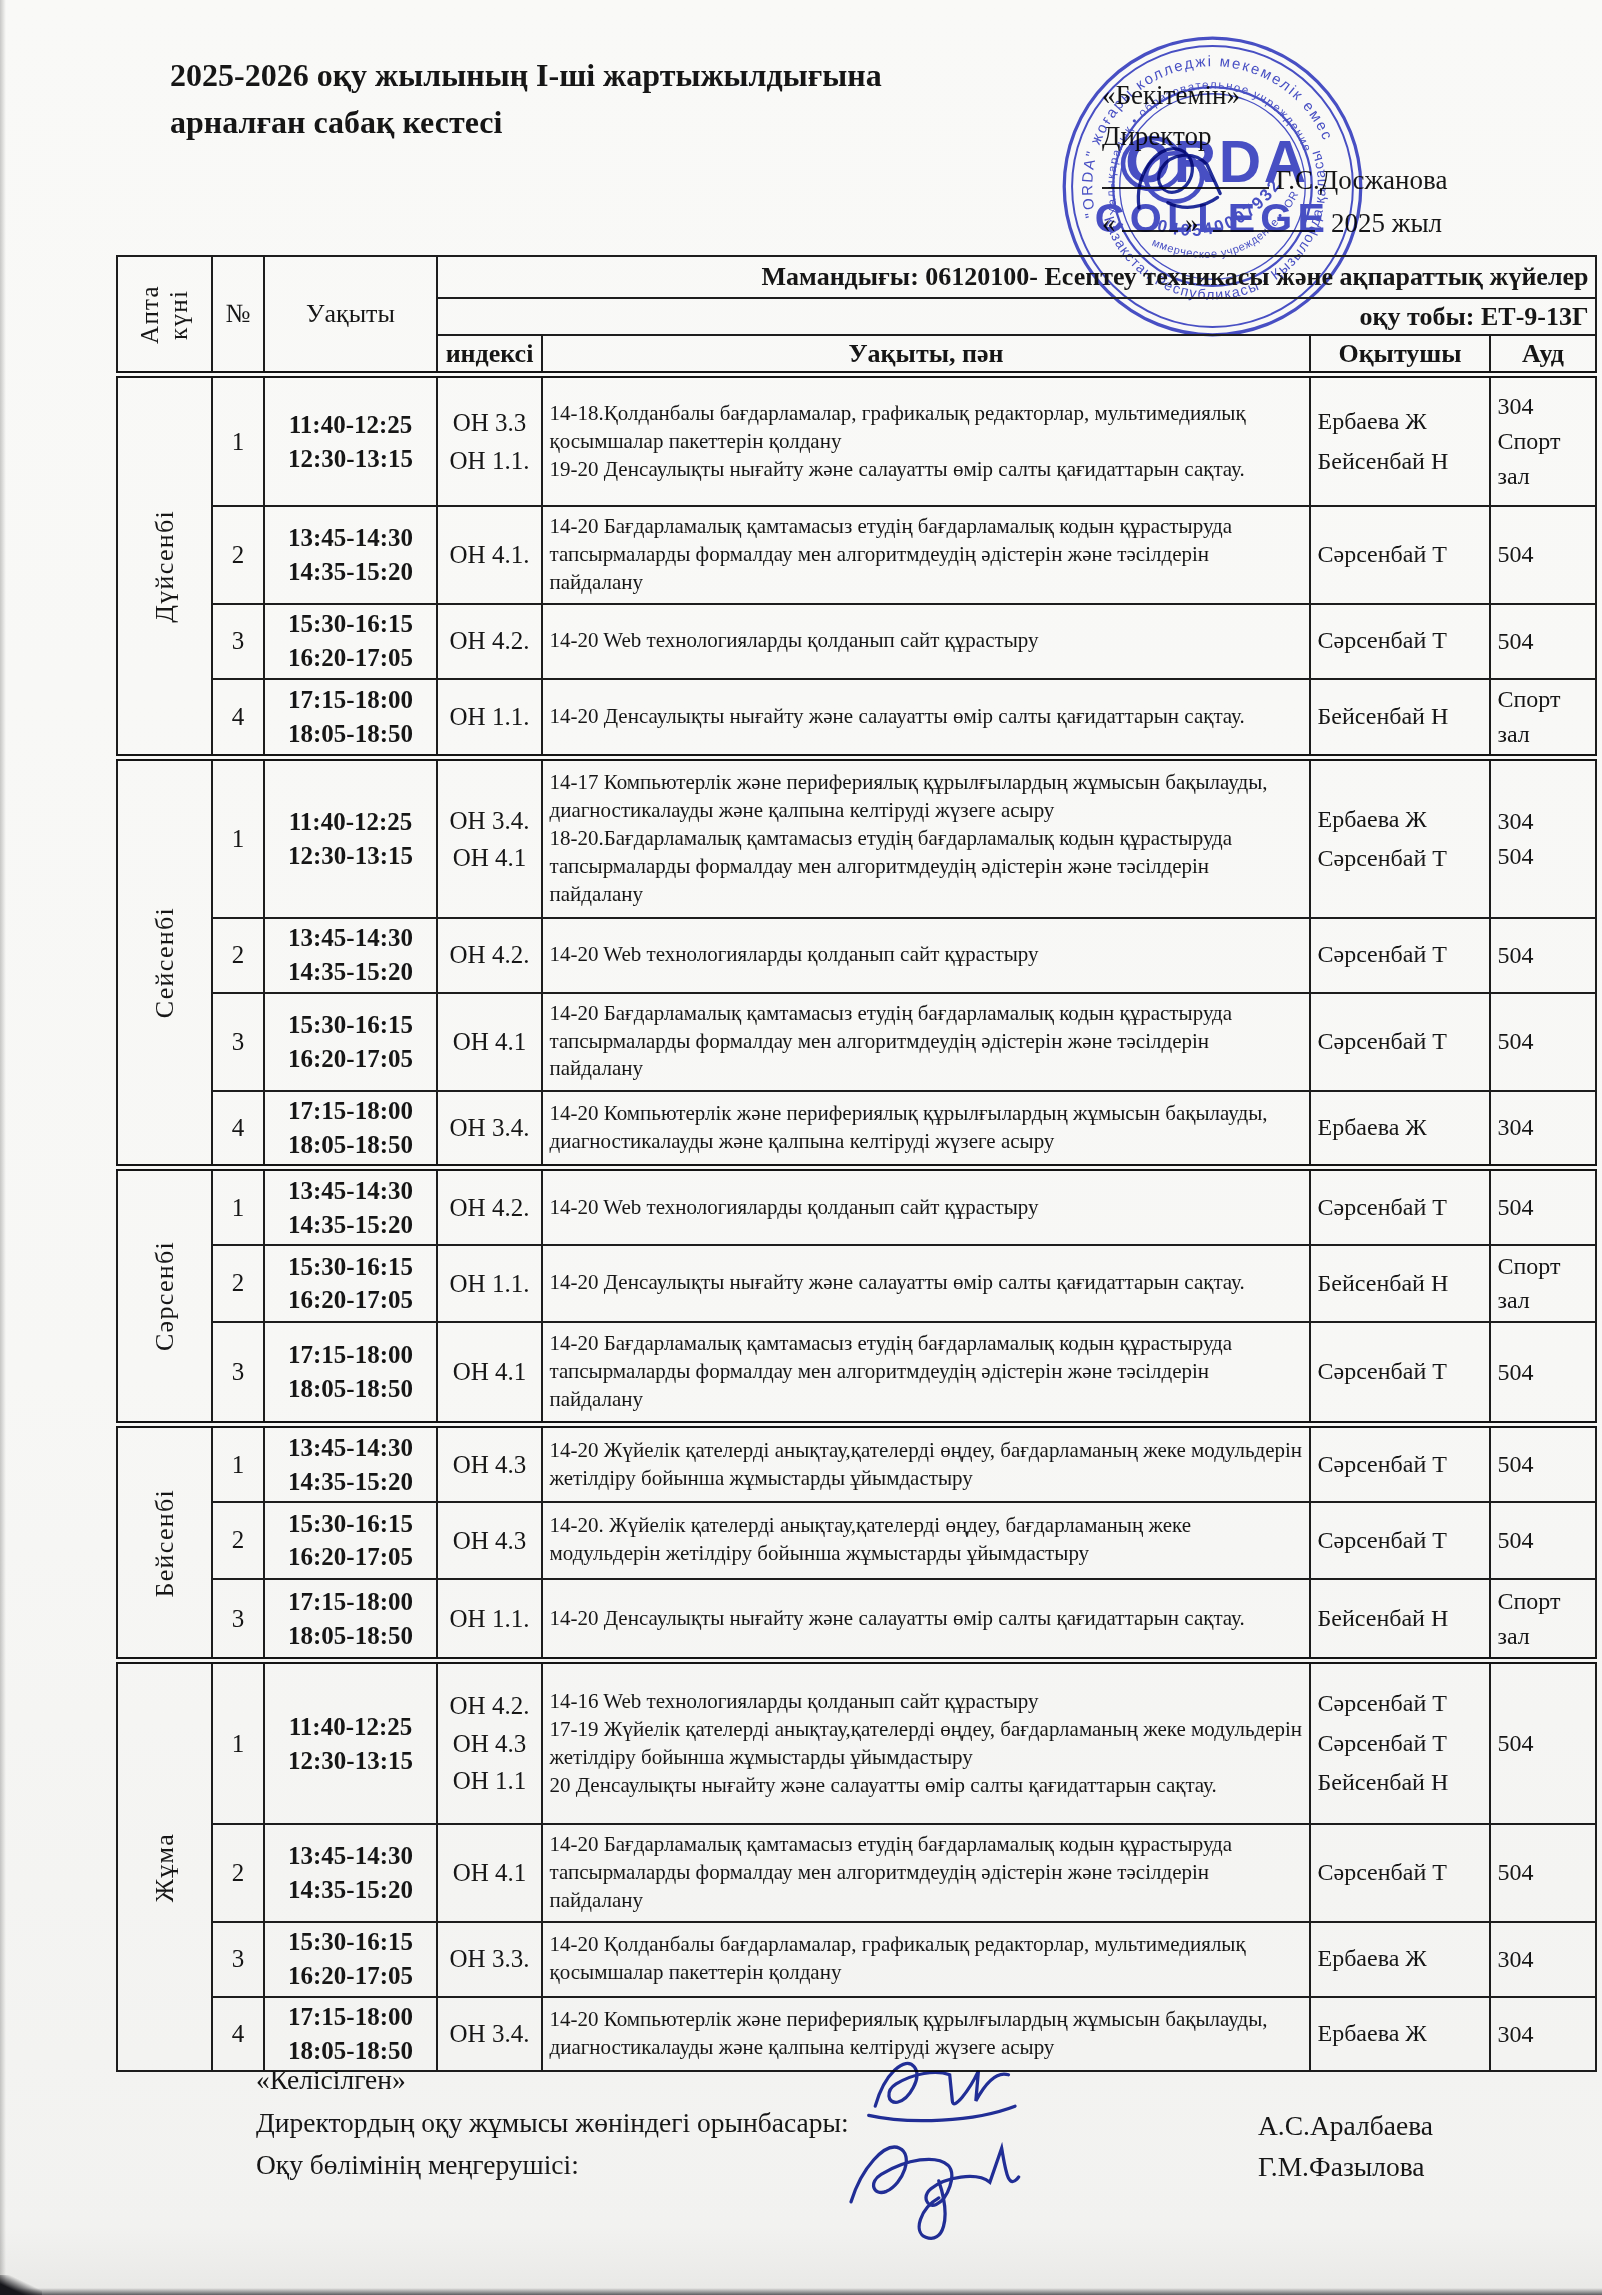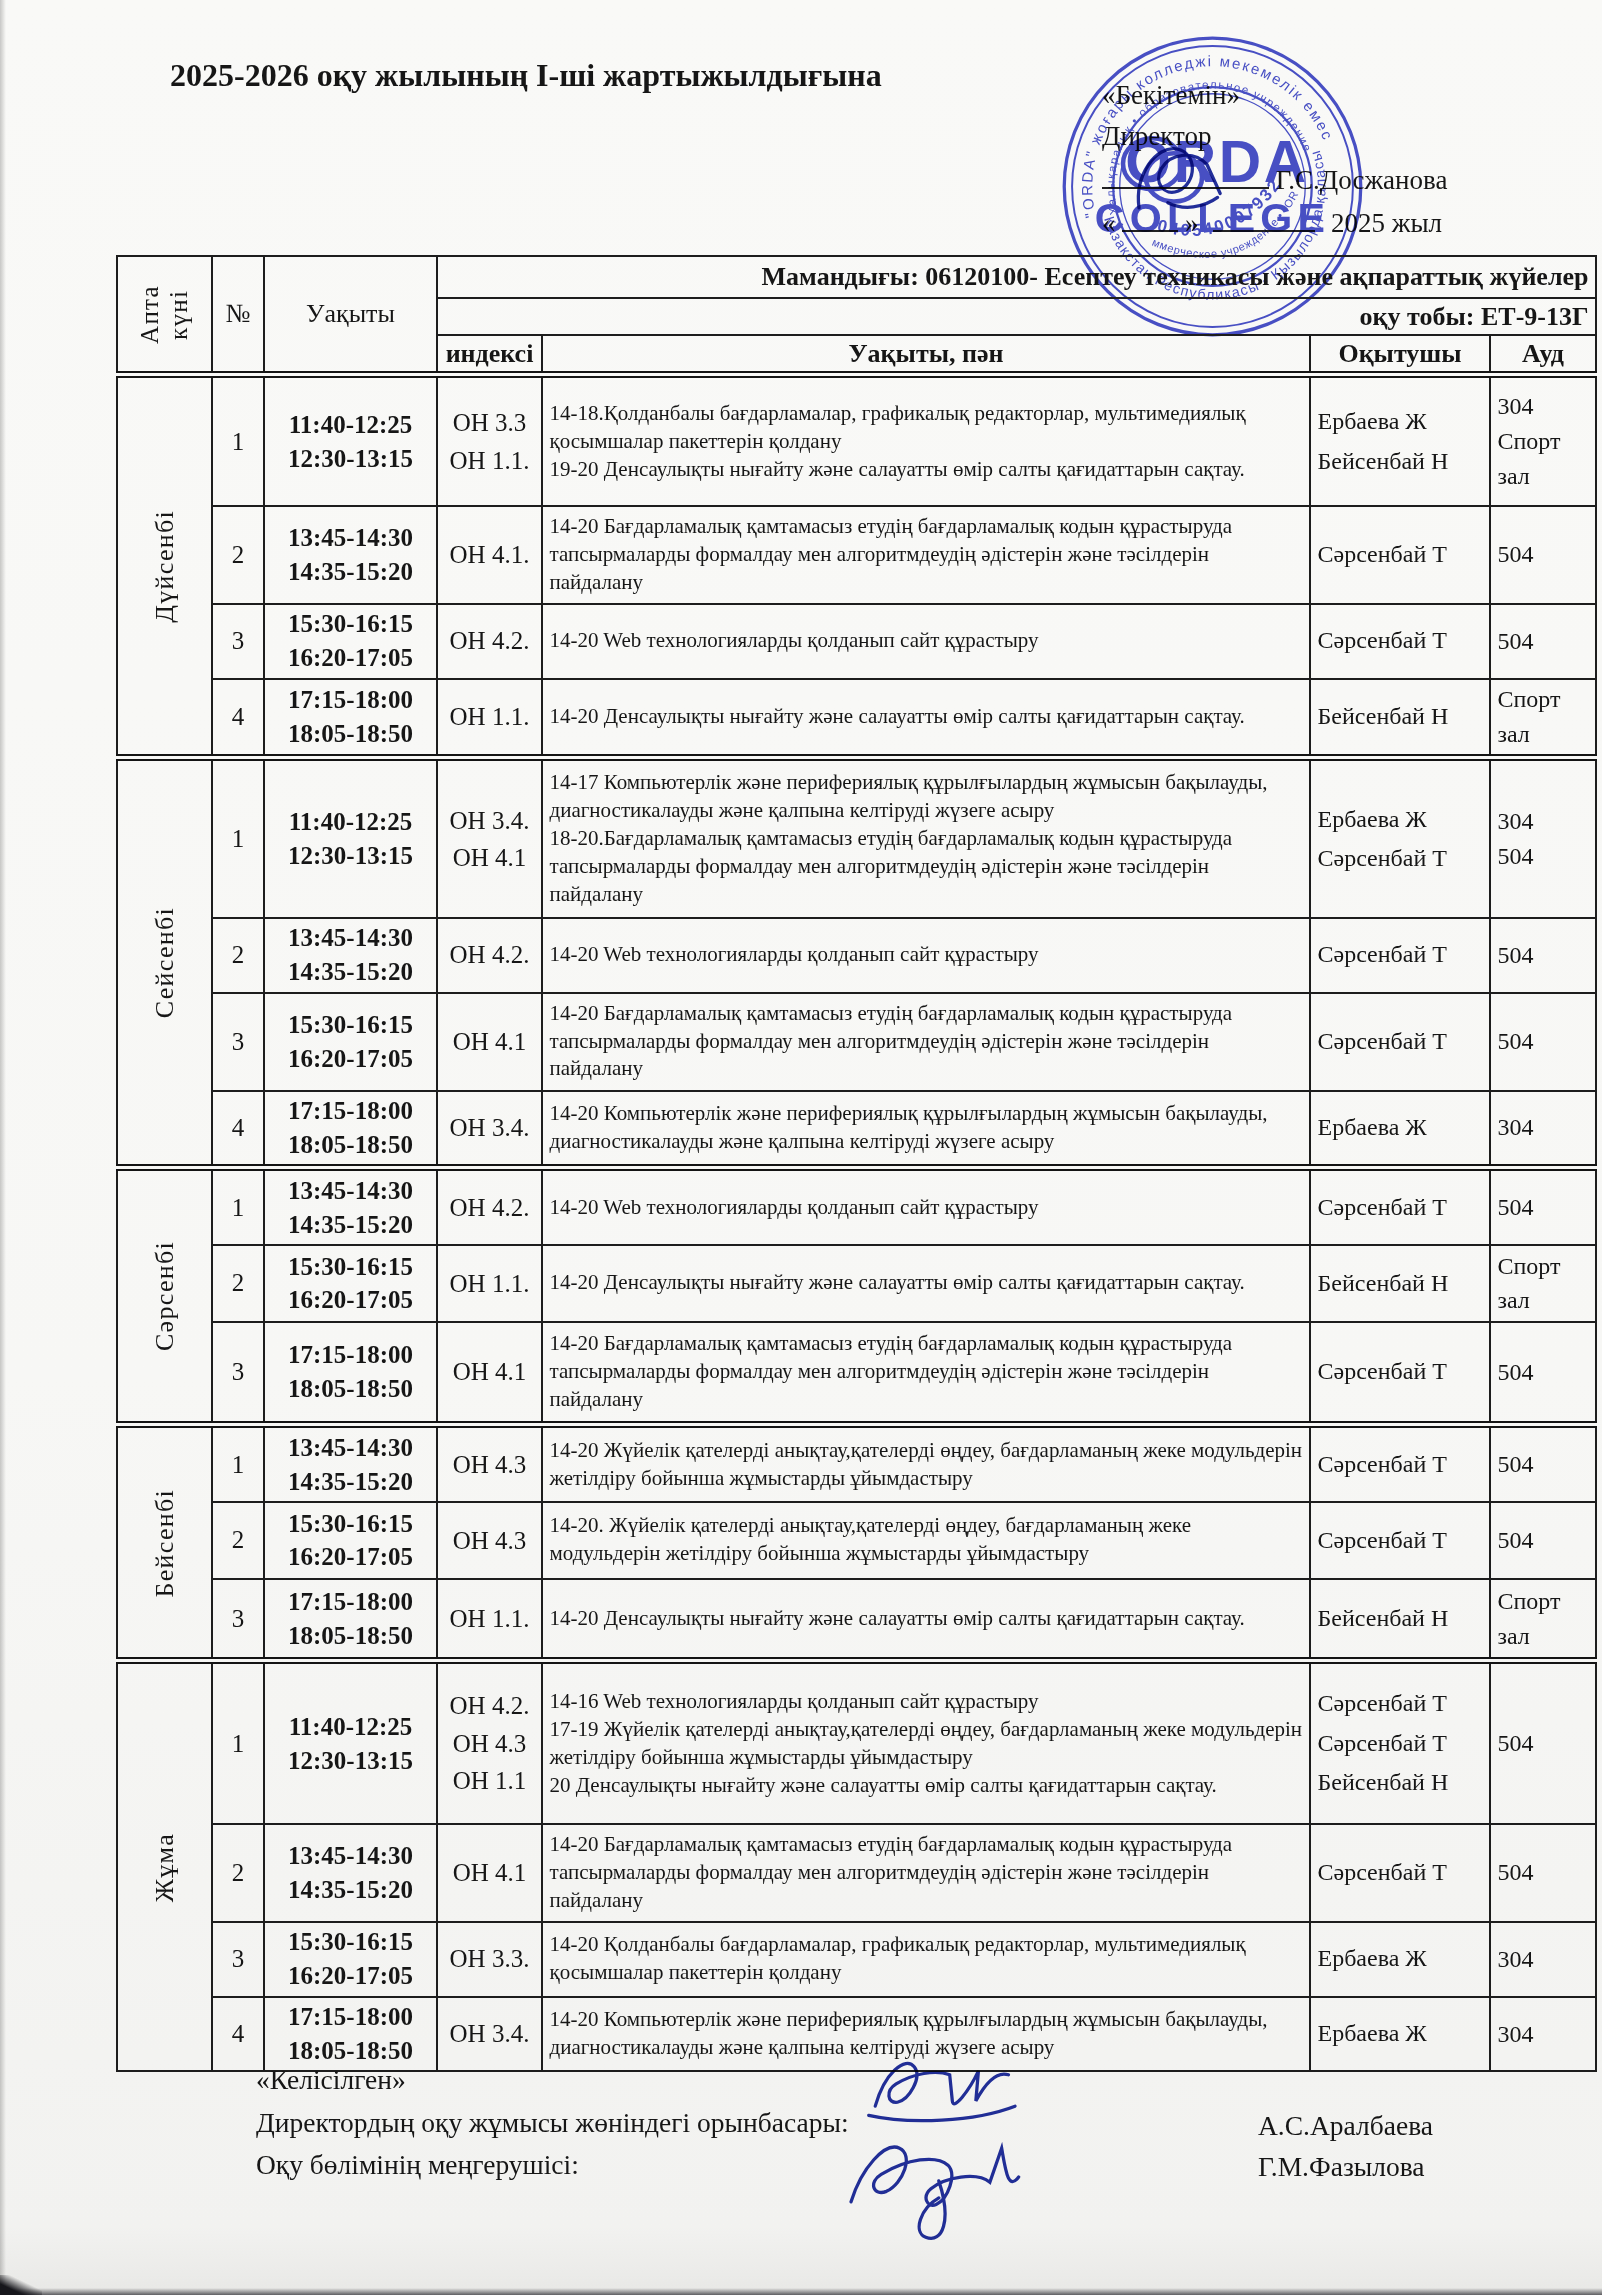--- a/index.html
+++ b/index.html
@@ -44,20 +44,21 @@
   .footer .ln{margin-bottom:1.3px;}
   .f-name{position:absolute;font-size:27.5px;white-space:nowrap;}
 </style>
 </head>
 <body>
 
 <div class="page">
 
   <div class="title">
     <div>2025-2026 оқу жылының I-ші  жартыжылдығына</div>
+    <div>арналған сабақ кестесі</div>
   </div>
 
   <div class="approval">
     <div class="ln">«Бекітемін»</div>
     <div class="ln">Директор</div>
     <div class="ln">
       <span class="u" style="width:167px"></span>
       <span>Г.С.Досжанова</span>
     </div>
     <div class="ln">

